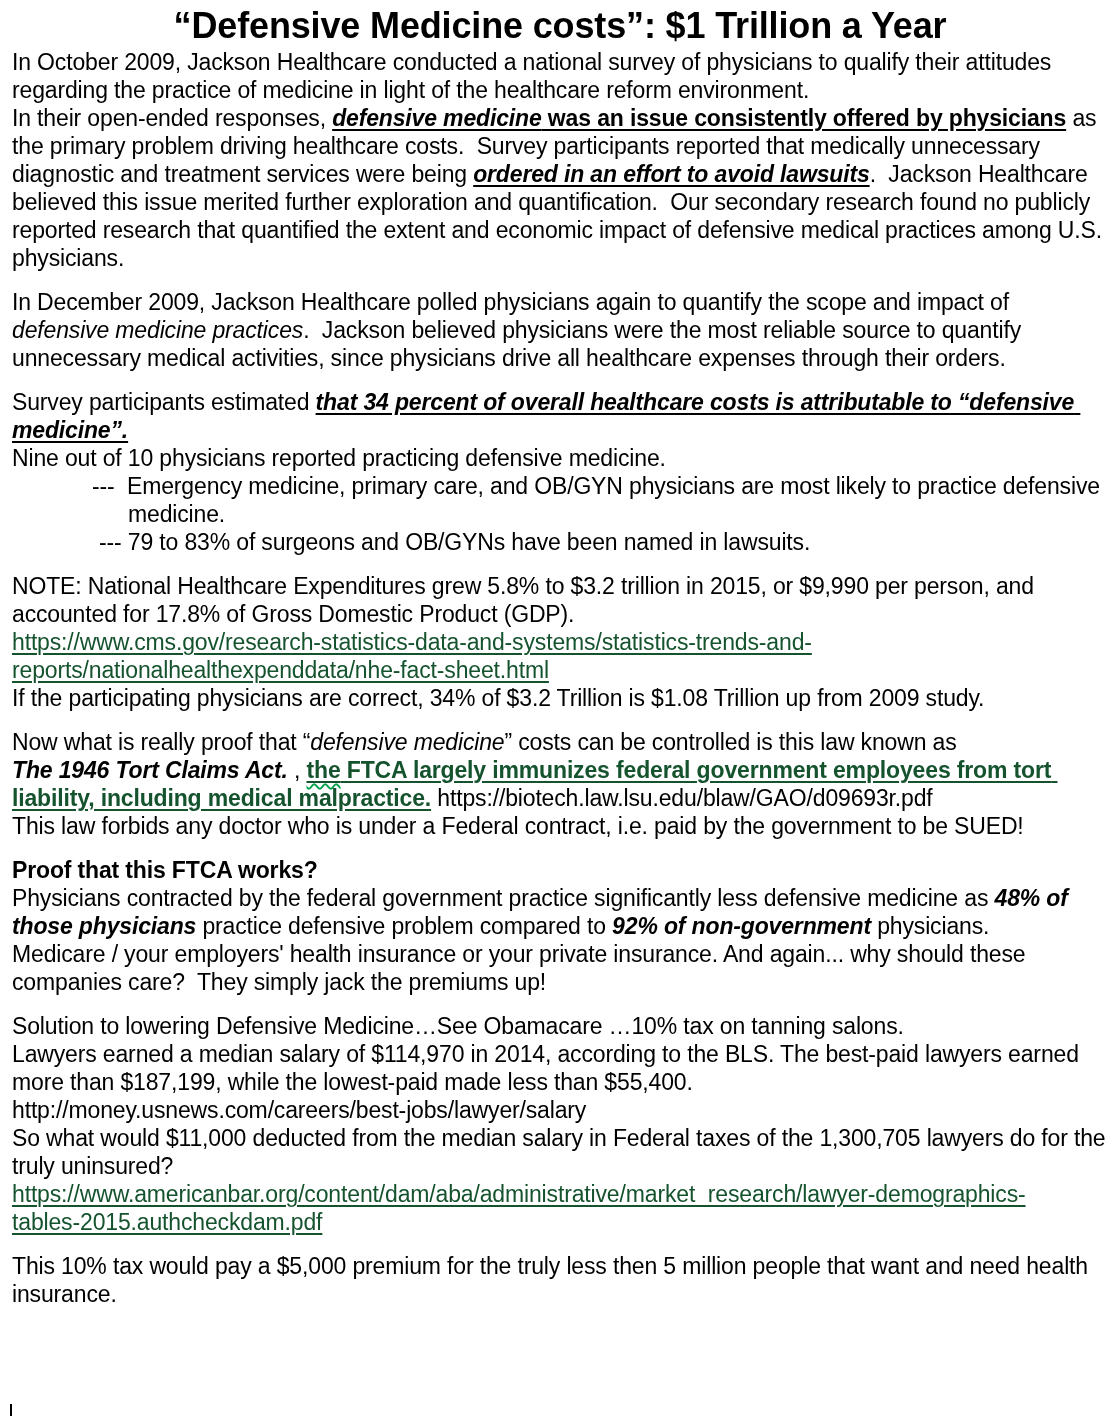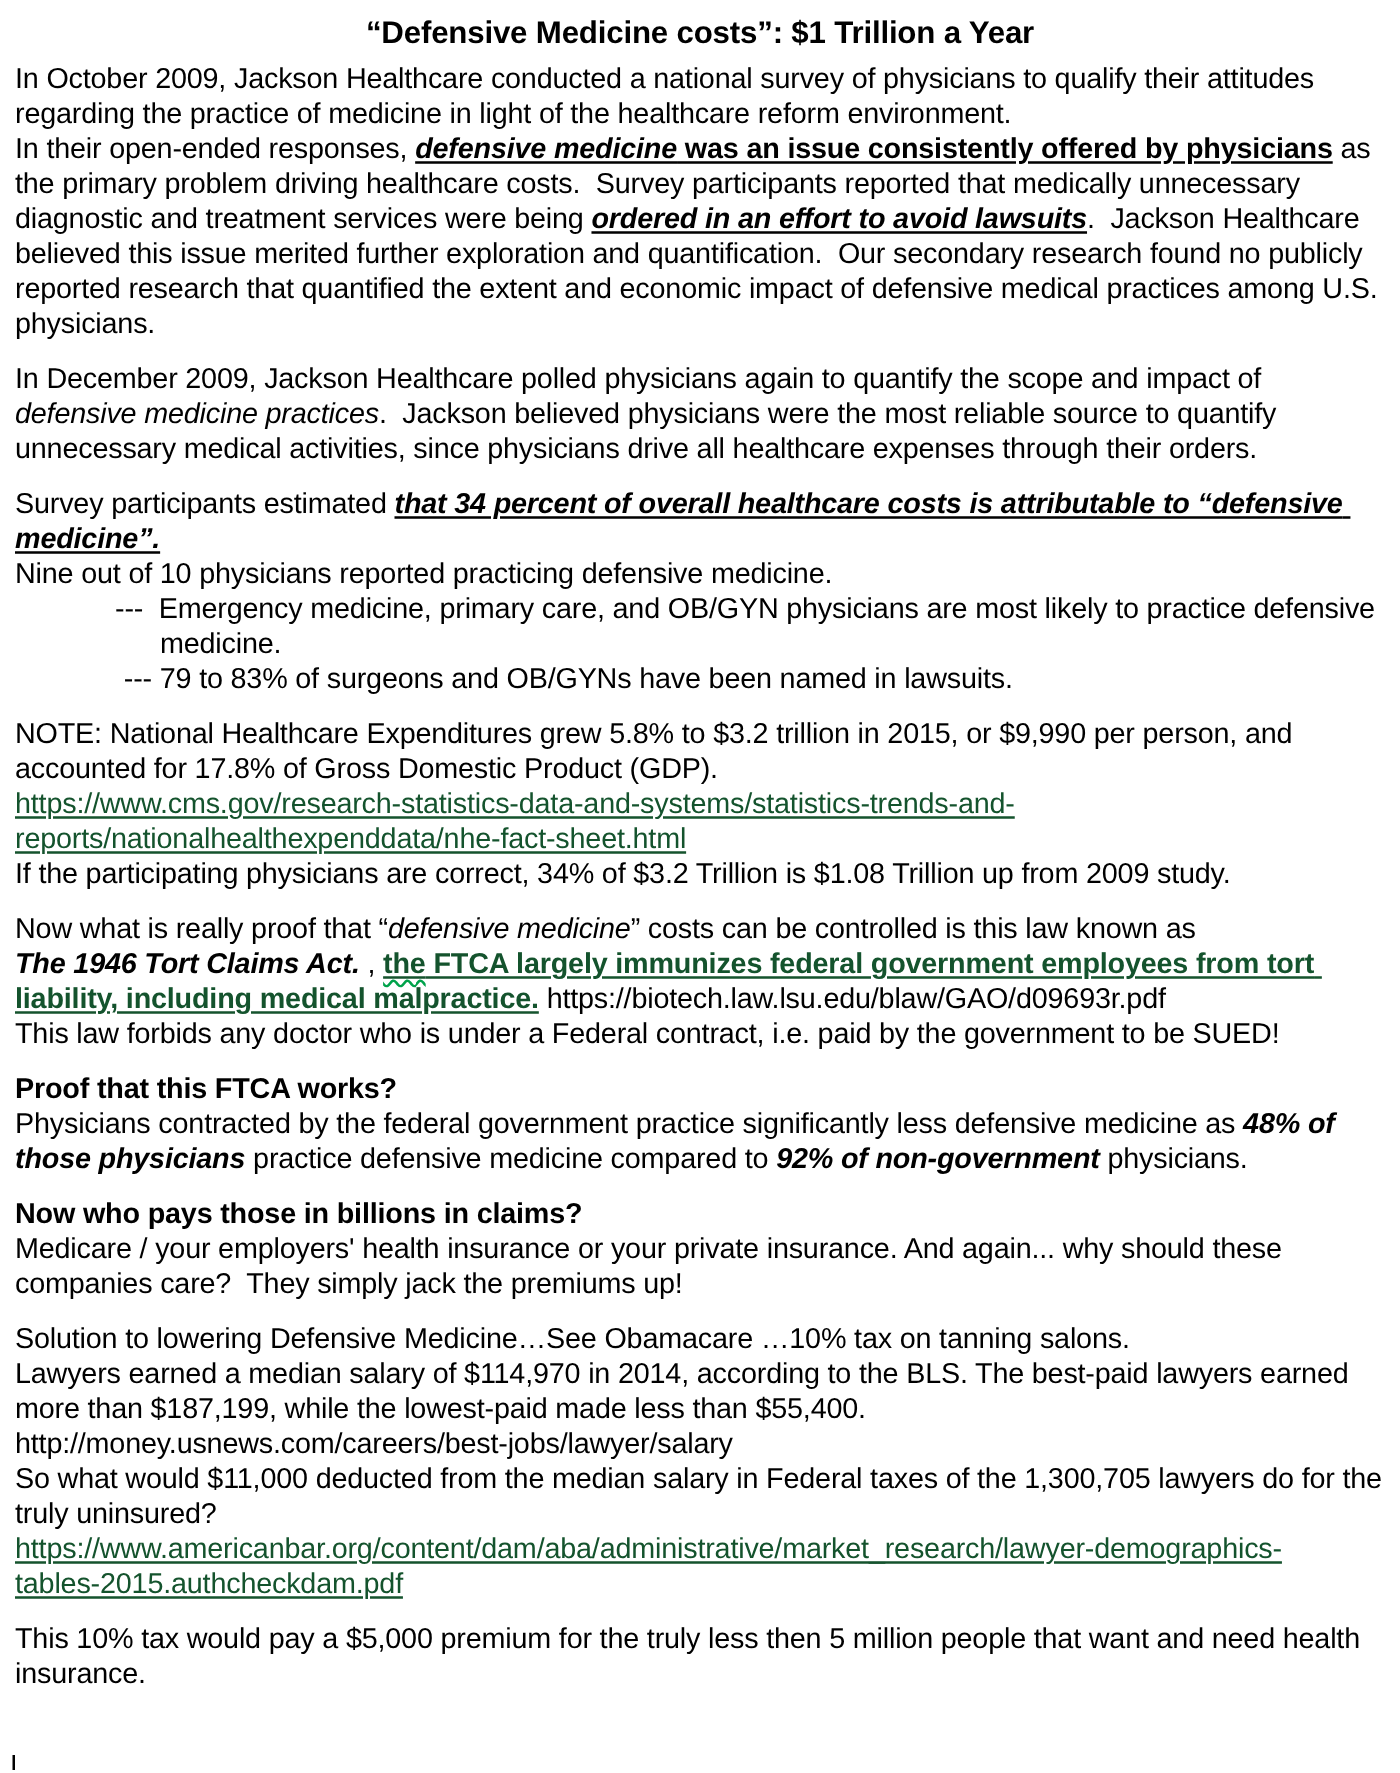--- a/index.html
+++ b/index.html
@@ -11,21 +11,21 @@
     padding: 8px 12px 0 12px;
     background: #ffffff;
     color: #000000;
     font-family: "Liberation Sans", sans-serif;
     font-size: 23px;
     line-height: 28px;
     letter-spacing: -0.15px;
   }
   .title {
     margin: 0 0 4px 0;
-    font-size: 25px;
+    font-size: 36px;
     line-height: 36px;
     font-weight: bold;
     text-align: center;
     white-space: pre-wrap;
   }
   .para { margin: 16px 0 0 0; white-space: pre-wrap; }
   .para.first { margin-top: 2px; }
   .para.tight { margin-top: 0; }
   .h  { font-weight: bold; }
   .b  { font-weight: bold; }
@@ -78,24 +78,23 @@
   <p class="para"><span>NOTE: National Healthcare Expenditures grew 5.8% to $3.2 trillion in 2015, or $9,990 per person, and accounted for 17.8% of Gross Domestic Product (GDP).
 </span><a class="link">https://www.cms.gov/research-statistics-data-and-systems/statistics-trends-and-
 reports/nationalhealthexpenddata/nhe-fact-sheet.html</a><span>
 If the participating physicians are correct, 34% of $3.2 Trillion is $1.08 Trillion up from 2009 study.</span></p>
 
   <p class="para"><span>Now what is really proof that “</span><span class="i">defensive medicine</span><span>” costs can be controlled is this law known as
 </span><span class="b i">The 1946 Tort Claims Act.</span><span> , </span><a class="link bold"><span class="squiggle">the</span><span> FTCA largely immunizes federal government employees from tort liability, including medical malpractice.</span></a><span> https://biotech.law.lsu.edu/blaw/GAO/d09693r.pdf
 This law forbids any doctor who is under a Federal contract, i.e. paid by the government to be SUED!</span></p>
 
   <p class="para h">Proof that this FTCA works?</p>
-  <p class="para tight"><span>Physicians contracted by the federal government practice significantly less defensive medicine as </span><span class="b i">48% of those physicians</span><span> practice defensive medicine compared to </span><span class="b i">92% of non-government</span><span> physicians.
+  <p class="para tight"><span>Physicians contracted by the federal government practice significantly less defensive medicine as </span><span class="b i">48% of those physicians</span><span> practice defensive problem compared to </span><span class="b i">92% of non-government</span><span> physicians.
 </span></p>
 
-  <p class="para h">Now who pays those in billions in claims?</p>
   <p class="para tight"><span>Medicare / your employers' health insurance or your private insurance. And again... why should these companies care?  They simply jack the premiums up!</span></p>
 
   <p class="para"><span>Solution to lowering Defensive Medicine…See Obamacare …10% tax on tanning salons.
 Lawyers earned a median salary of $114,970 in 2014, according to the BLS. The best-paid lawyers earned more than $187,199, while the lowest-paid made less than $55,400.
 http://money.usnews.com/careers/best-jobs/lawyer/salary
 So what would $11,000 deducted from the median salary in Federal taxes of the 1,300,705 lawyers do for the truly uninsured?
 </span><a class="link">https://www.americanbar.org/content/dam/aba/administrative/market_research/lawyer-demographics-
 tables-2015.authcheckdam.pdf</a></p>
 
   <p class="para"><span>This 10% tax would pay a $5,000 premium for the truly less then 5 million people that want and need health insurance.</span></p>

